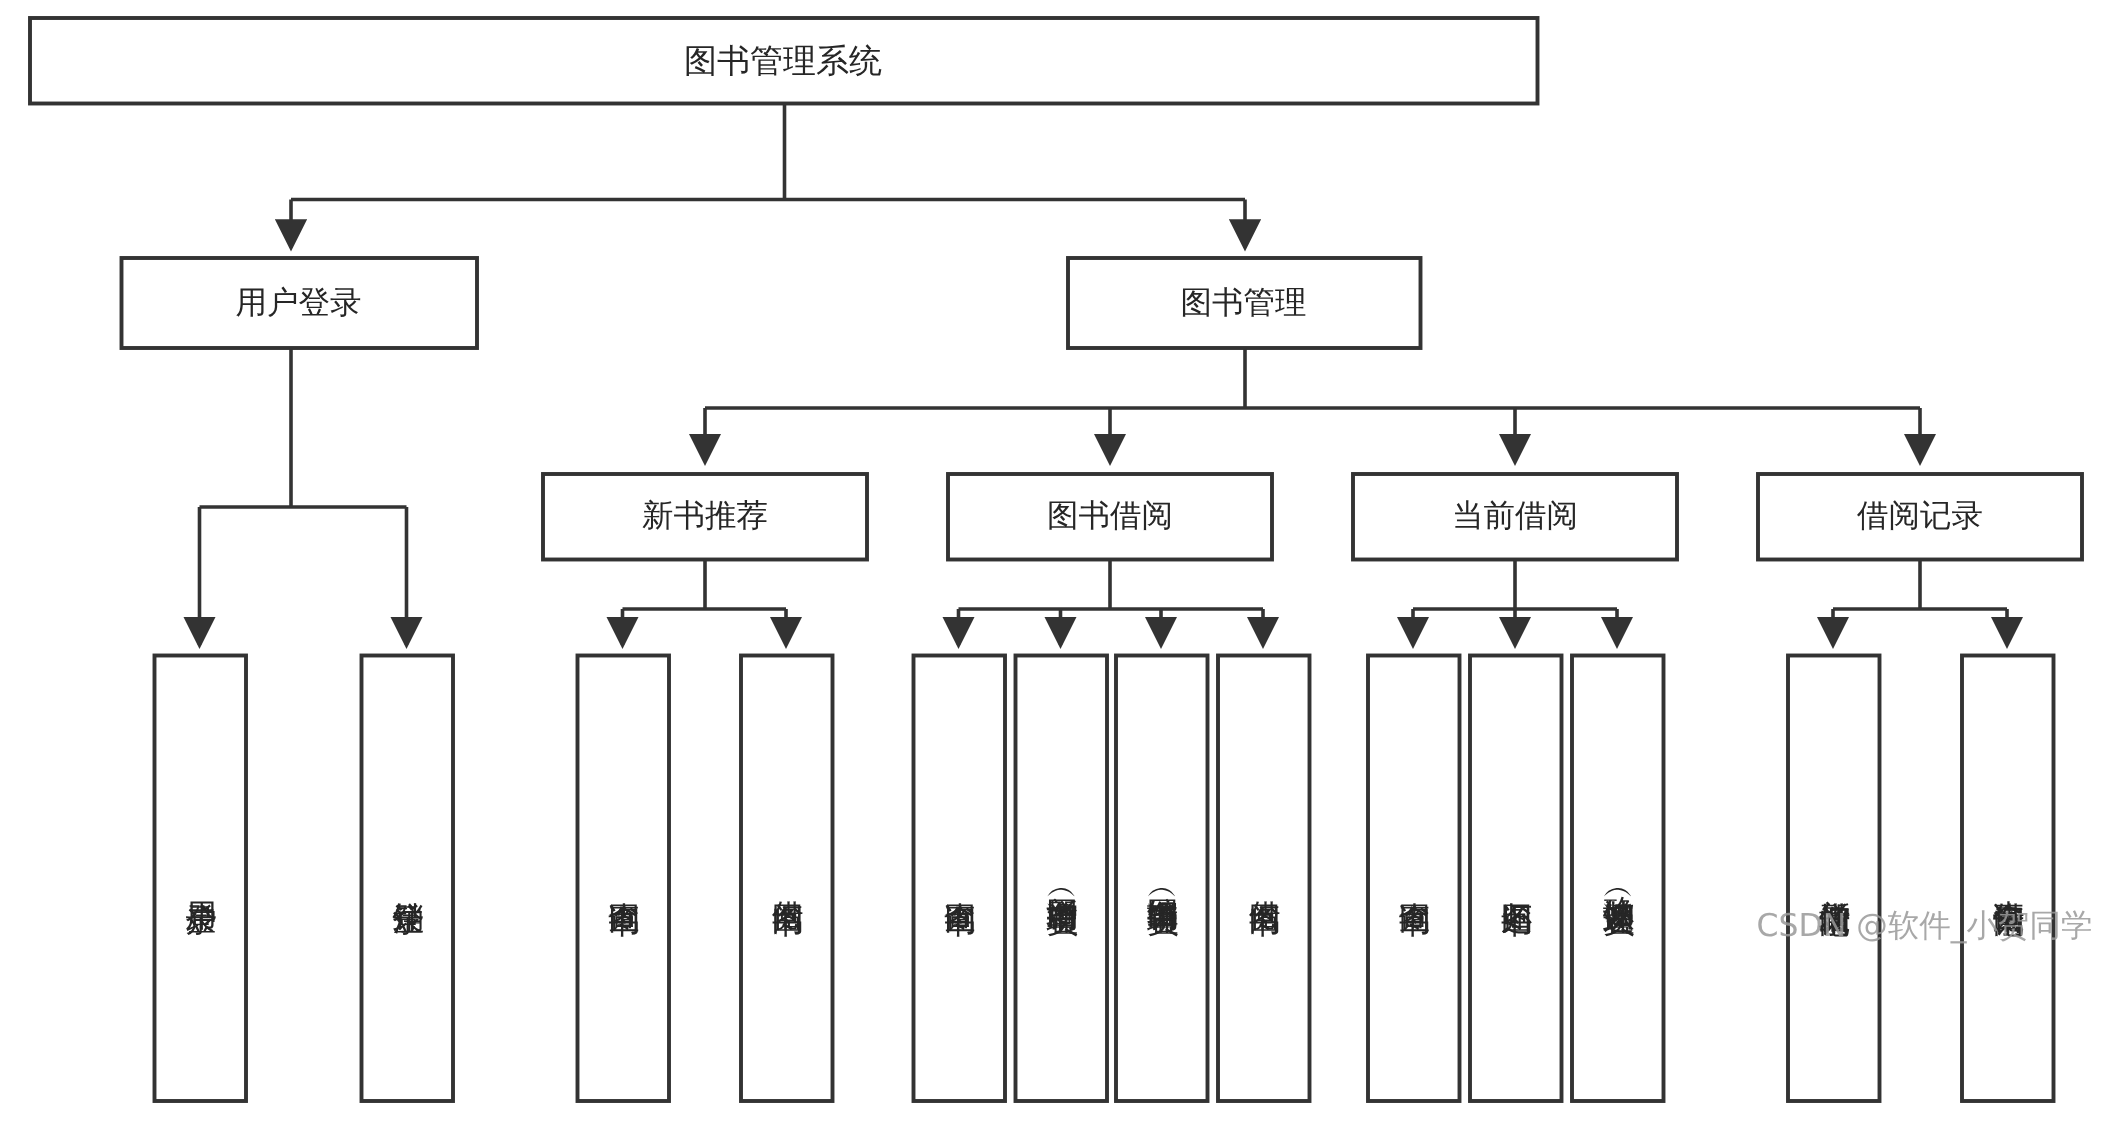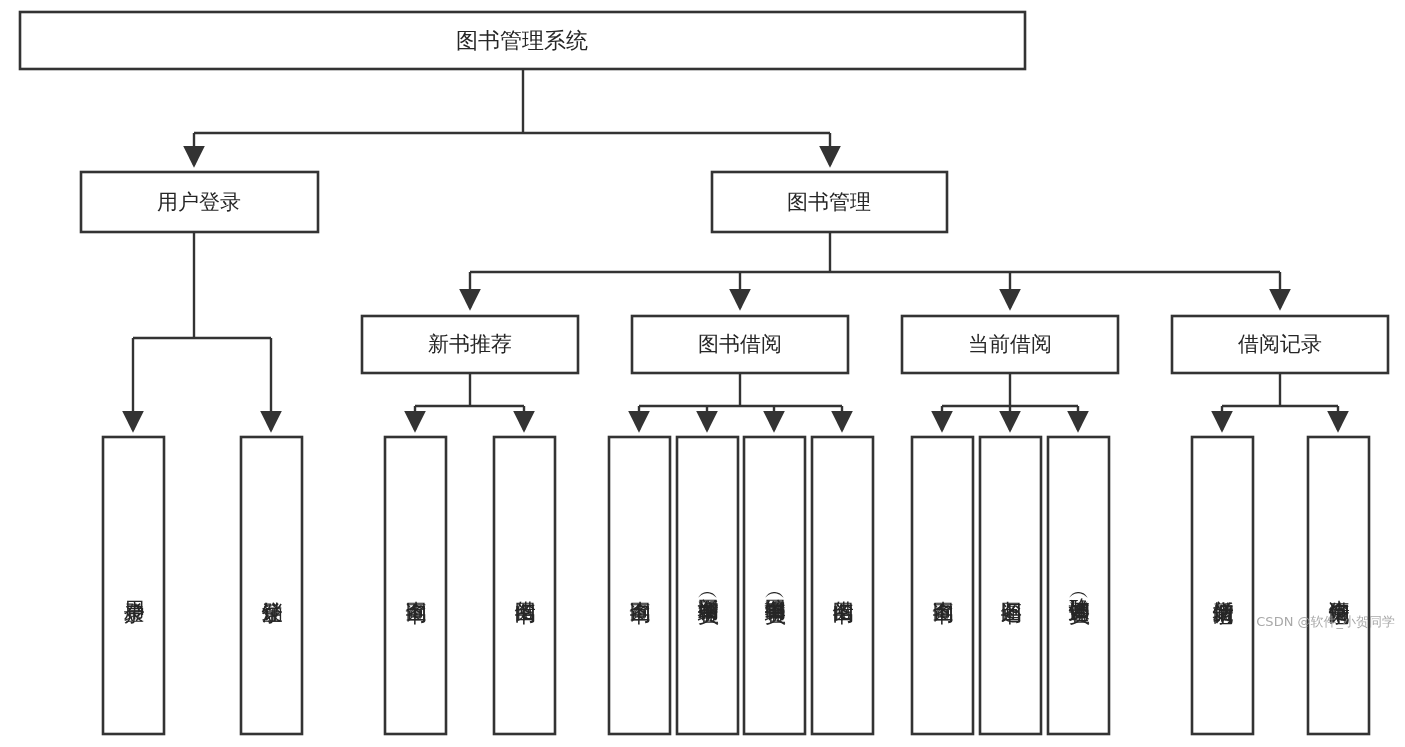--- a/index.html
+++ b/index.html
@@ -70,21 +70,21 @@
     align-items: center;
     justify-content: center;
     letter-spacing: 1px;
     pointer-events: none;
   }
   .watermark {
     position: absolute;
     right: 10px;
     bottom: 6px;
     font-family: "DejaVu Sans", "Liberation Sans", sans-serif;
-    font-size: 13px;
+    font-size: 21px;
     color: #9a9a9a;
     white-space: nowrap;
     opacity: 0.85;
   }
 </style>
 </head>
 <body>
 
 <div id="diagram-root">
 

